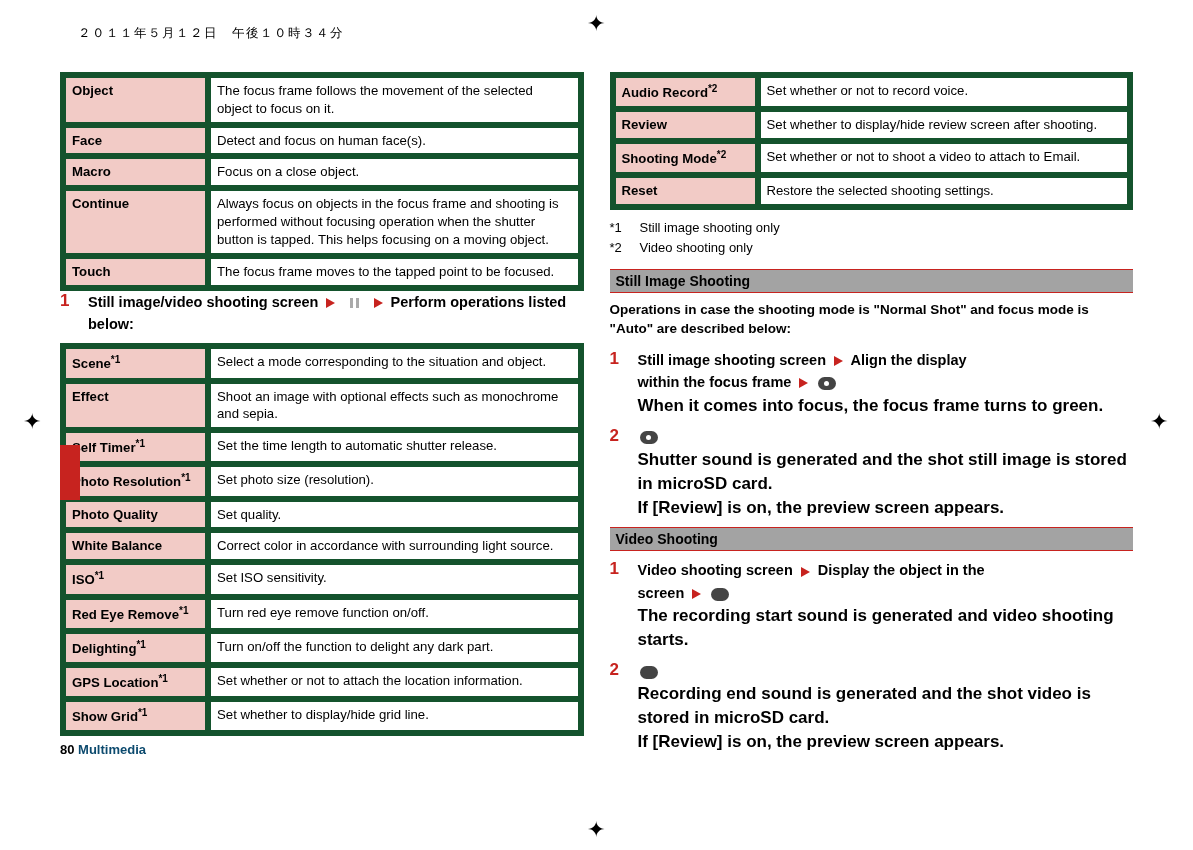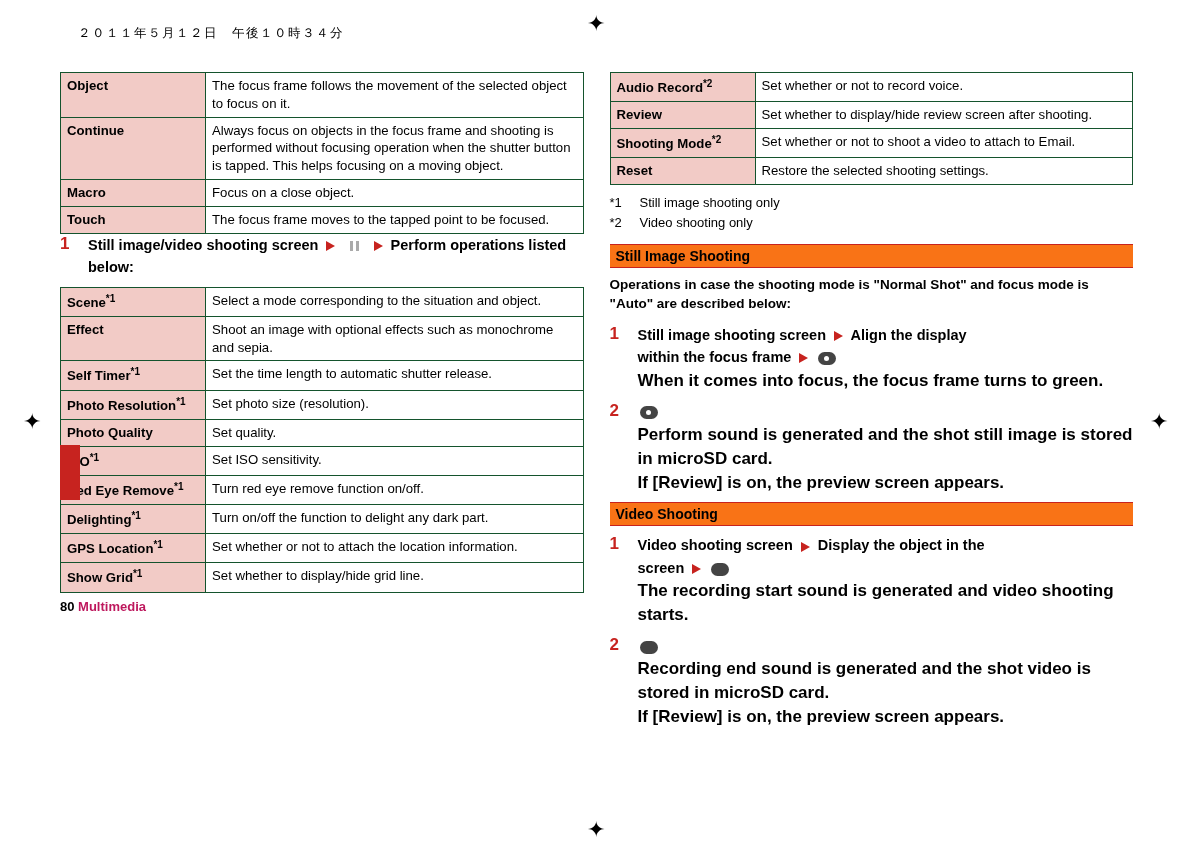--- a/index.html
+++ b/index.html
@@ -2,42 +2,42 @@
 <html><head>
   <meta charset="utf-8">
   <style>
     * { margin: 0; padding: 0; box-sizing: border-box; }
     body { font-family: Arial, Helvetica, sans-serif; font-size: 13.2px; color: #000; background: #fff; position: relative; }
     .page { width: 1193px; height: 850px; position: relative; padding: 25px 60px 30px 60px; border-radius: 21px; }
     .header-date { font-size: 12.5px; letter-spacing: 1.5px; margin-bottom: 30px; margin-left: 18px; }
     .columns { display: flex; gap: 26px; }
     .column { flex: 1; }
     table { border-collapse: collapse; width: 100%; font-size: 13.2px; }
-    table td { border: 1px solid #14532d; padding: 4px 6px; vertical-align: top; line-height: 1.35; }
+    table td { border: 6px solid #14532d; padding: 4px 6px; vertical-align: top; line-height: 1.35; }
     table td.label { background: #f2cbc6; font-weight: bold; width: 145px; }
     table td.label sup { font-size: 10px; }
     .section-marker { display: inline-block; width: 11px; height: 11px; background: #c7231f; vertical-align: middle; margin-right: 8px; }
     .section-title { font-weight: bold; font-size: 14px; margin: 10px 0; }
     .step { display: flex; gap: 10px; margin-bottom: 8px; }
     .step-num { color: #c7231f; font-weight: bold; font-size: 17px; line-height: 1.2; flex-shrink: 0; width: 18px; }
     .step-text { font-weight: bold; font-size: 14.5px; line-height: 1.55; }
     .step-desc { font-size: 17px; font-weight: bold; line-height: 1.4; }
     .arrow { display: inline-block; width: 0; height: 0; border-top: 5px solid transparent; border-bottom: 5px solid transparent; border-left: 9px solid #c7231f; margin: 0 4px; vertical-align: middle; }
     .icon-slider { display: inline-block; width: 18px; height: 14px; vertical-align: middle; position: relative; margin: 0 2px; }
     .icon-slider::before { content: ""; position: absolute; top: 2px; left: 4px; width: 3px; height: 10px; background: #aaa; box-shadow: 6px 0 #aaa; }
     .icon-button { display: inline-block; width: 18px; height: 13px; background: #444; border-radius: 7px; vertical-align: middle; position: relative; margin: 0 2px; }
     .icon-button.white-dot::after { content: ""; position: absolute; width: 5px; height: 5px; background: #fff; border-radius: 50%; top: 4px; left: 6px; }
     .footnotes { font-size: 13px; margin: 8px 0 12px 0; line-height: 1.5; }
     .footnotes div { display: flex; gap: 10px; }
     .footnotes .fn-label { width: 20px; }
-    .pink-header { background: #f97316; border-top: 1px solid #c7231f; border-bottom: 1px solid #c7231f; padding: 3px 6px; font-weight: bold; font-size: 14px; margin: 6px 0 8px 0; }
+    .pink-header { background: #a3a3a3; border-top: 1px solid #c7231f; border-bottom: 1px solid #c7231f; padding: 3px 6px; font-weight: bold; font-size: 14px; margin: 6px 0 8px 0; }
     .intro { font-weight: bold; font-size: 13.5px; margin-bottom: 10px; line-height: 1.4; }
     .page-footer { font-size: 13px; margin-top: 6px; }
     .page-footer .pg { font-weight: bold; }
-    .page-footer .sec { color: #be185d; font-weight: bold; }
+    .page-footer .sec { color: #0c4a6e; font-weight: bold; }
     .red-tab { position: absolute; left: 60px; top: 445px; width: 20px; height: 55px; background: #c7231f; }
     .reg-mark { position: absolute; width: 26px; height: 26px; }
     .reg-mark::before { content: "✦"; font-size: 22px; position: absolute; top: -3px; left: 3px; color: #000; }
     .reg-mark.top { top: 14px; left: 584px; }
     .reg-mark.bottom { bottom: 4px; left: 584px; }
     .reg-mark.left { top: 412px; left: 20px; }
     .reg-mark.right { top: 412px; right: 20px; }
   </style>
 </head>
 <body>
@@ -55,28 +55,32 @@
     <div class="column">
       <div class="red-tab"></div>
 
       <table>
         <tbody id="table1-body">
             <tr>
               <td class="label">Object</td>
               <td>The focus frame follows the movement of the selected object to focus on it.</td>
             </tr>
             <tr>
+              <td class="label">Face</td>
+              <td>Detect and focus on human face(s).</td>
+            </tr>
+            <tr>
+              <td class="label">Macro</td>
+              <td>Focus on a close object.</td>
+            </tr>
+            <tr>
               <td class="label">Continue</td>
               <td>Always focus on objects in the focus frame and shooting is performed without focusing operation when the shutter button is tapped. This helps focusing on a moving object.</td>
             </tr>
             <tr>
-              <td class="label">Macro</td>
-              <td>Focus on a close object.</td>
-            </tr>
-            <tr>
               <td class="label">Touch</td>
               <td>The focus frame moves to the tapped point to be focused.</td>
             </tr>
           </tbody>
       </table>
 
 
       <div class="step">
         <div class="step-num">1</div>
         <div class="step-text">
@@ -102,20 +106,24 @@
               <td class="label">Self Timer<sup>*1</sup></td>
               <td>Set the time length to automatic shutter release.</td>
             </tr>
             <tr>
               <td class="label">Photo Resolution<sup>*1</sup></td>
               <td>Set photo size (resolution).</td>
             </tr>
             <tr>
               <td class="label">Photo Quality</td>
               <td>Set quality.</td>
+            </tr>
+            <tr>
+              <td class="label">White Balance</td>
+              <td>Correct color in accordance with surrounding light source.</td>
             </tr>
             <tr>
               <td class="label">ISO<sup>*1</sup></td>
               <td>Set ISO sensitivity.</td>
             </tr>
             <tr>
               <td class="label">Red Eye Remove<sup>*1</sup></td>
               <td>Turn red eye remove function on/off.</td>
             </tr>
             <tr>
@@ -186,21 +194,21 @@
           <span class="icon-button white-dot"></span>
           <div class="step-desc">When it comes into focus, the focus frame turns to green.</div>
         </div>
       </div>
 
       <div class="step">
         <div class="step-num">2</div>
         <div class="step-text">
           <span class="icon-button white-dot"></span>
           <div class="step-desc">
-            <span>Perform sound is generated and the shot still image is stored in microSD card.</span><br>
+            <span>Shutter sound is generated and the shot still image is stored in microSD card.</span><br>
             <span>If [Review] is on, the preview screen appears.</span>
           </div>
         </div>
       </div>
 
       <div class="pink-header">Video Shooting</div>
 
       <div class="step">
         <div class="step-num">1</div>
         <div class="step-text">

